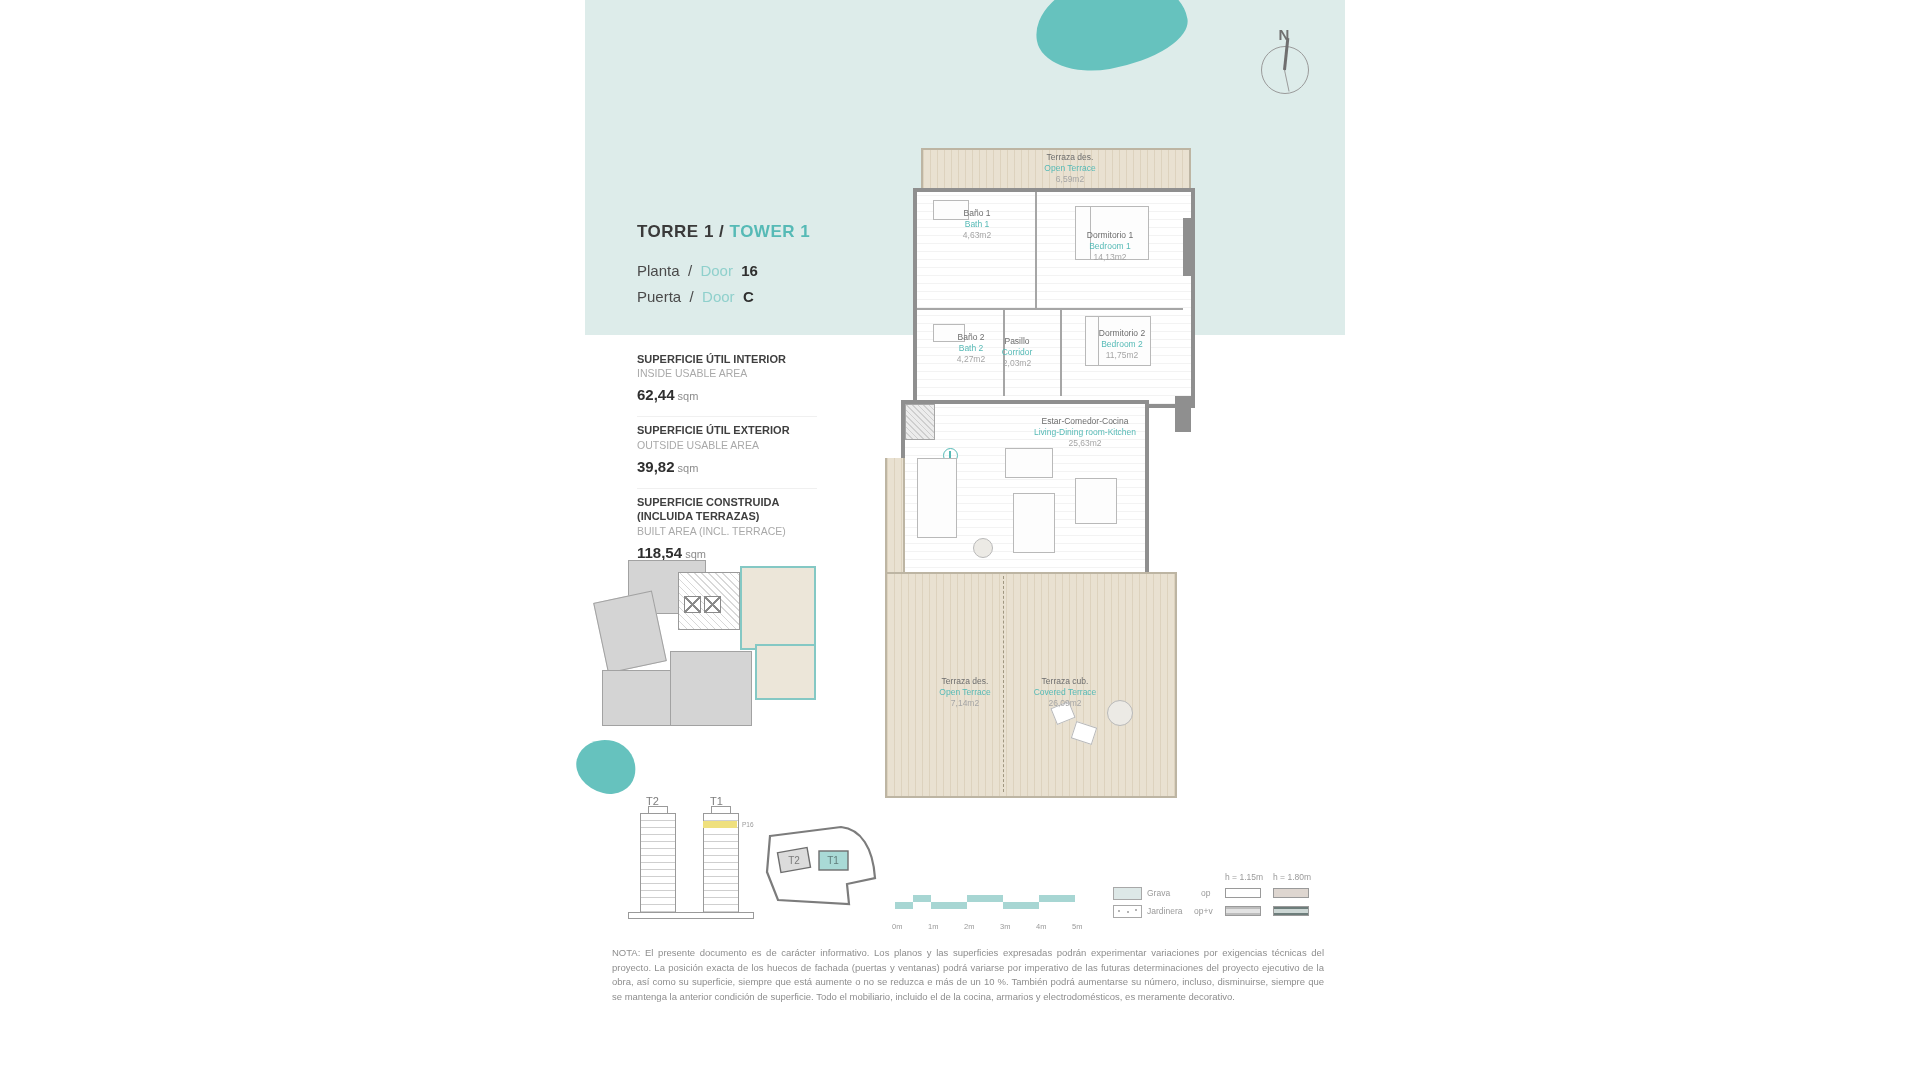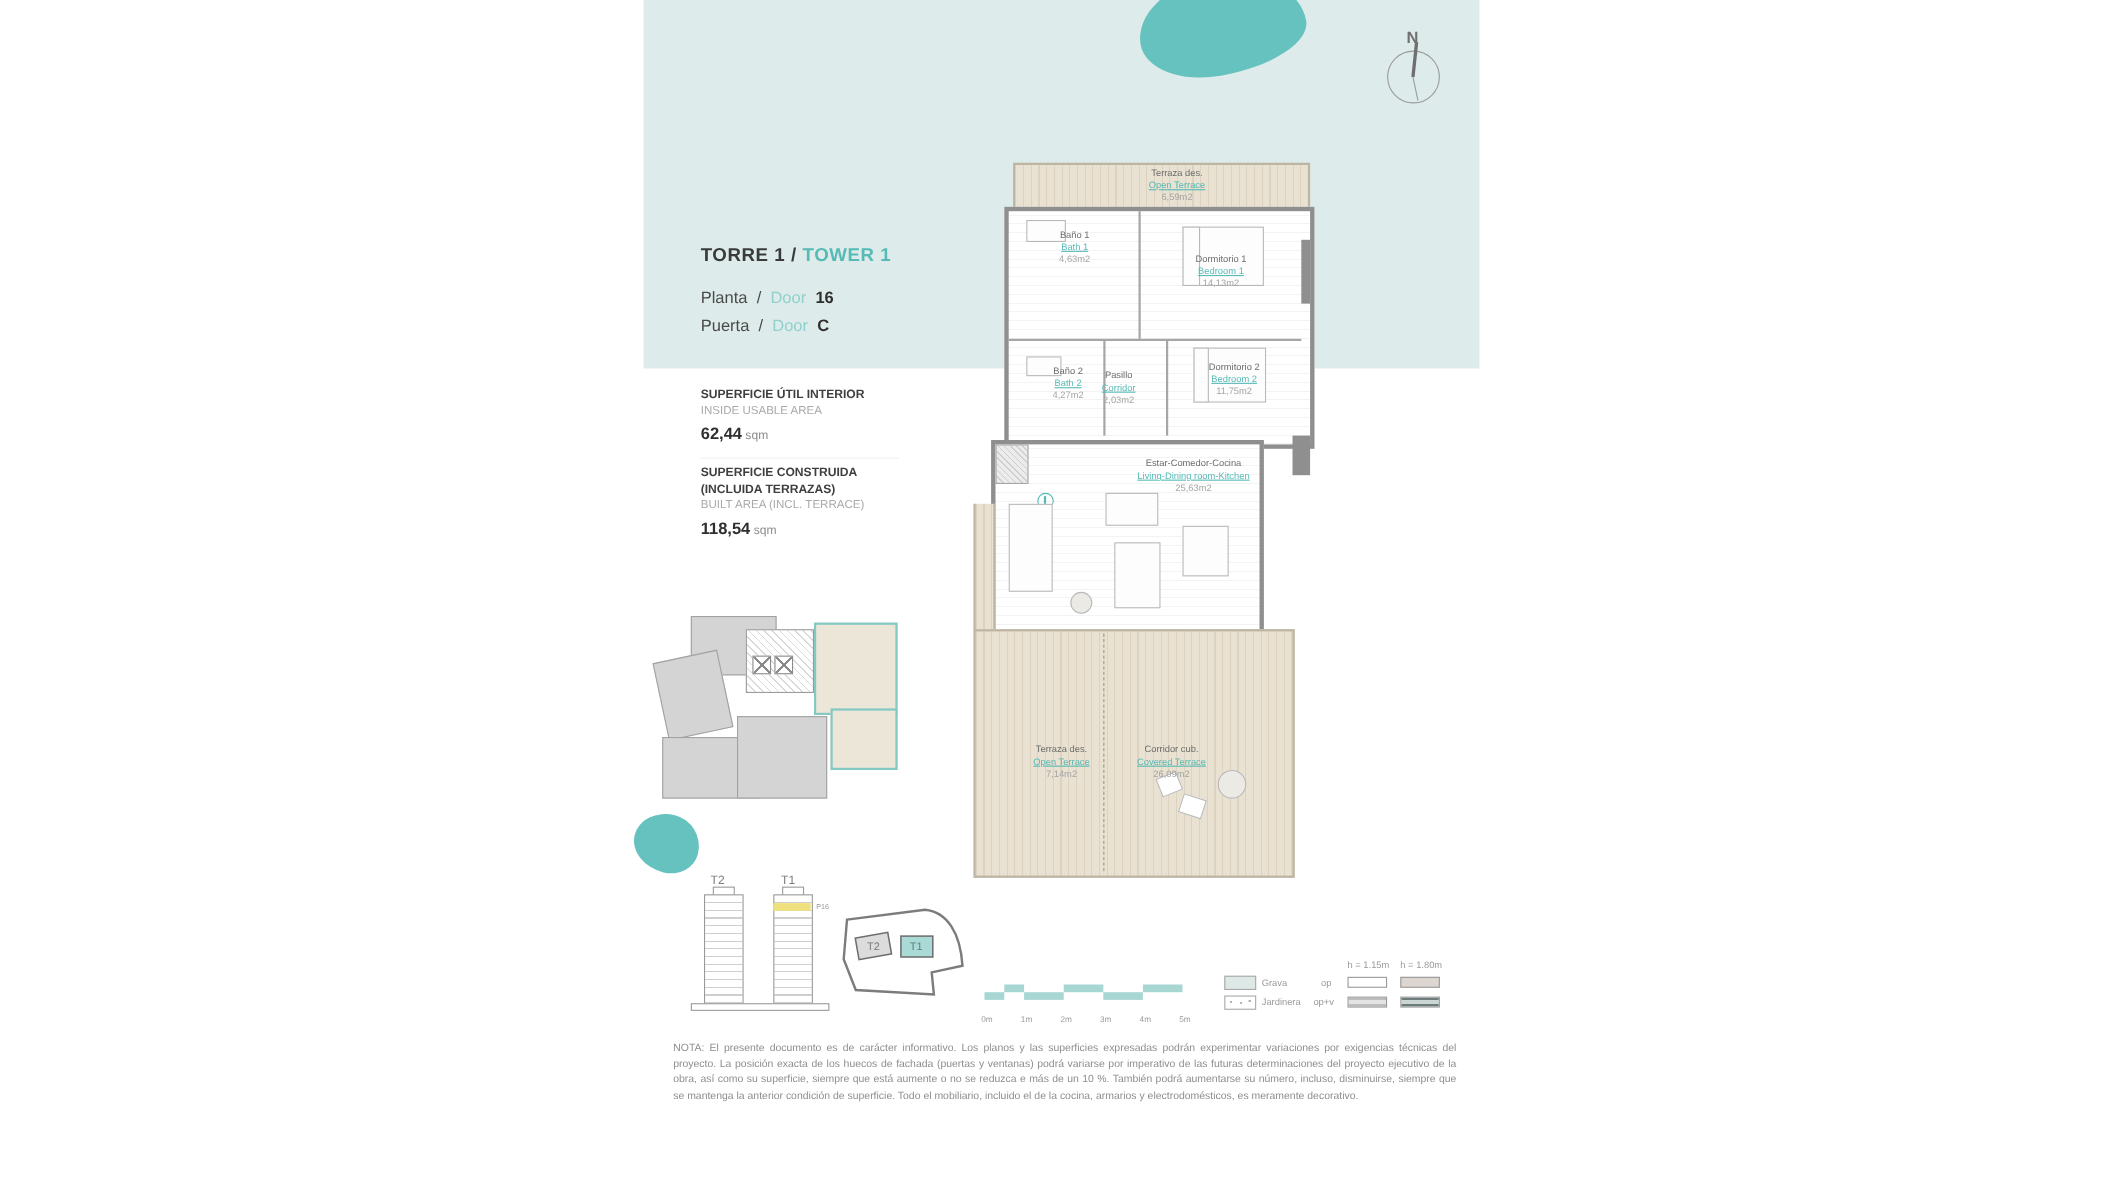--- a/index.html
+++ b/index.html
@@ -67,21 +67,21 @@
   .wall{position:absolute;background:#8f8f8f;}
   .part{position:absolute;background:#a6a6a6;}
   .hatch{position:absolute;background:repeating-linear-gradient(45deg,#cfcfcf 0 1px,transparent 1px 4px),#ececec;border:1px solid #a6a6a6;}
   .furn{position:absolute;border:1px solid #b9b9b9;background:#fdfdfd;}
   .furn-round{position:absolute;border:1px solid #b9b9b9;background:#eceae5;border-radius:50%;}
   .fixture{position:absolute;width:13px;height:13px;border:1.5px solid #56bab6;border-radius:50%;}
   .fixture:after{content:"";position:absolute;left:5px;top:2px;width:1.5px;height:8px;background:#56bab6;}
   .room-label{position:absolute;transform:translateX(-50%);text-align:center;
               font-size:8.5px;line-height:1.3;white-space:nowrap;}
   .room-label .es{color:#6d6d6d;display:block;}
-  .room-label .en{color:#56bab6;display:block;text-decoration:underline;}
+  .room-label .en{color:#56bab6;display:block;}
   .room-label .ar{color:#a5a5a5;display:block;}
 
   
   .tower-label{position:absolute;font-size:11px;color:#7d7d7d;}
   .tower{position:absolute;width:34px;height:98px;border:1px solid #9a9a9a;background:
          repeating-linear-gradient(0deg,#cfcfcf 0 1px,transparent 1px 7px),#fff;}
   .tower-cap{position:absolute;width:18px;height:7px;border:1px solid #9a9a9a;background:#fff;}
   .tower-band{position:absolute;width:34px;height:7px;background:#efe07e;}
   .tower-base{position:absolute;left:628px;top:912px;width:124px;height:5px;border:1px solid #9a9a9a;background:#fff;}
   .floor-marker{position:absolute;font-size:6.5px;color:#9a9a9a;}
@@ -142,20 +142,25 @@
     &nbsp;<span>/</span>&nbsp;
     <span class="teal">Door</span>
     &nbsp;<b>C</b>
   </div>
 
   <div class="abs areas">
     <div class="area-entry">
       <div class="area-es">SUPERFICIE ÚTIL INTERIOR</div>
       <div class="area-en">INSIDE USABLE AREA</div>
       <div class="area-val"><b>62,44</b> <span>sqm</span></div>
+    </div>
+    <div class="area-entry">
+      <div class="area-es">SUPERFICIE ÚTIL EXTERIOR</div>
+      <div class="area-en">OUTSIDE USABLE AREA</div>
+      <div class="area-val"><b>39,82</b> <span>sqm</span></div>
     </div>
     <div class="area-entry">
       <div class="area-es">SUPERFICIE CONSTRUIDA (INCLUIDA TERRAZAS)</div>
       <div class="area-en">BUILT AREA (INCL. TERRACE)</div>
       <div class="area-val"><b>118,54</b> <span>sqm</span></div>
     </div>
   </div>
 
   <div class="abs keyplan">
     <div class="kp-unit" style="left:28px;top:2px;width:76px;height:52px;"></div>
@@ -239,21 +244,21 @@
     <div class="furn-round" style="left:222px;top:552px;width:24px;height:24px;"></div>
     <div class="furn" style="left:188px;top:576px;width:20px;height:16px;transform:rotate(18deg);background:#fff;"></div>
     <div class="furn" style="left:168px;top:556px;width:18px;height:16px;transform:rotate(-22deg);background:#fff;"></div>
 
     <div class="room-label" style="left:80px;top:528px;">
       <span class="es">Terraza des.</span>
       <span class="en">Open Terrace</span>
       <span class="ar">7,14m2</span>
     </div>
     <div class="room-label" style="left:180px;top:528px;">
-      <span class="es">Corridor cub.</span>
+      <span class="es">Terraza cub.</span>
       <span class="en">Covered Terrace</span>
       <span class="ar">26,09m2</span>
     </div>
   </div>
 
   <span class="tower-label" style="left:646px;top:795px;">T2</span>
   <span class="tower-label" style="left:710px;top:795px;">T1</span>
   <div class="tower-cap" style="left:648px;top:806px;"></div>
   <div class="tower-cap" style="left:711px;top:806px;"></div>
   <div class="tower" style="left:640px;top:813px;"></div>

